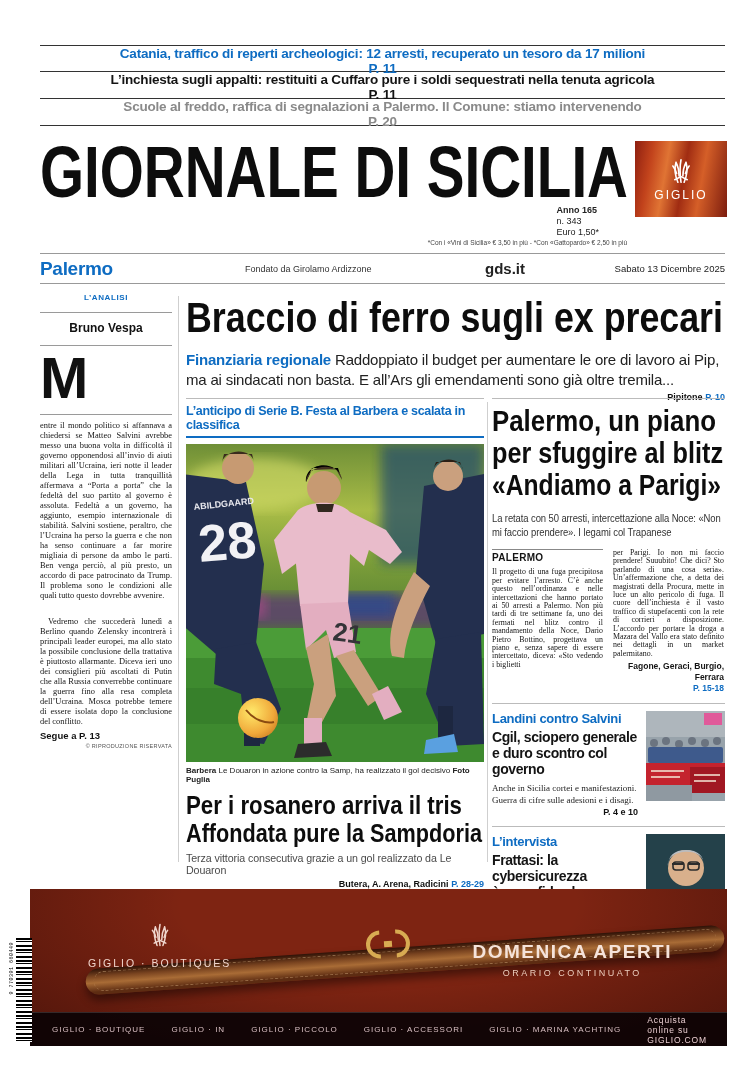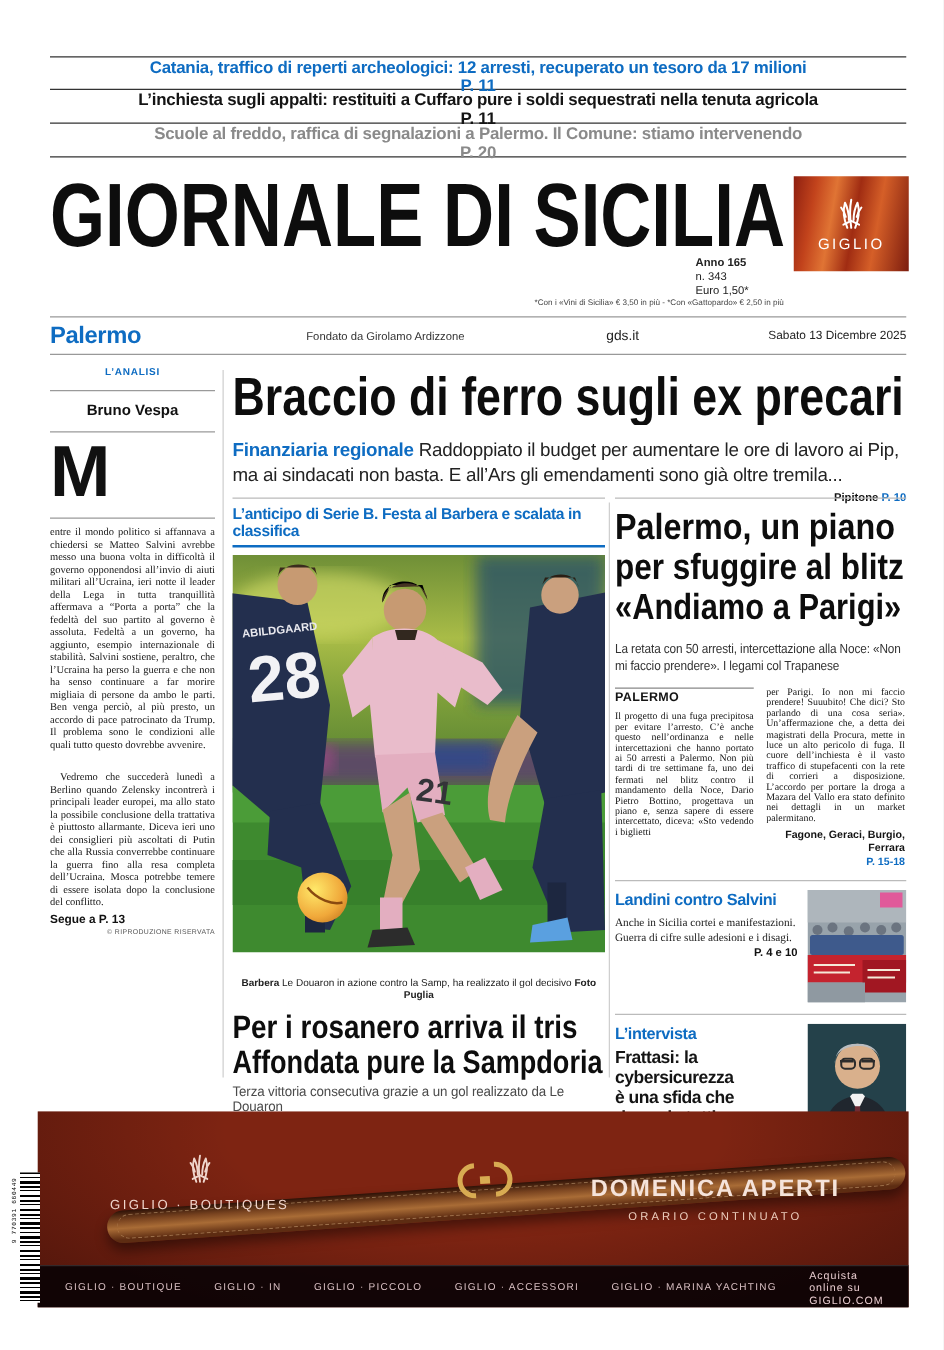--- a/index.html
+++ b/index.html
@@ -29,21 +29,21 @@
   #giglio-box .brand { font-size:12px; letter-spacing:2px; margin-top:2px; color:#fff; }
   #edition-meta { position:absolute; right:128px; top:66px; text-align:left; font-size:9px; line-height:11px; color:#222; }
   #edition-meta .b { font-weight:bold; }
   #fineprint { position:absolute; right:100px; top:100px; font-size:6.5px; color:#444; }
 
   
   #dateline { position:absolute; left:40px; right:30px; top:253px; border-top:1px solid #999;
     border-bottom:1px solid #999; height:31px; display:flex; align-items:center; }
   #edition-name { font-size:19px; font-weight:bold; color:#0e6cc2; letter-spacing:-0.3px; width:205px; }
   #founded { font-size:9px; color:#333; width:240px; }
-  #site { font-size:11px; font-weight:normal; color:#222; width:120px; }
+  #site { font-size:15px; font-weight:bold; color:#222; width:120px; }
   #issue-date { font-size:9.5px; color:#222; margin-left:auto; }
 
   
   .vline { position:absolute; width:1px; background:#cfcfcf; }
 
   
   #analysis { position:absolute; left:40px; top:293px; width:132px; }
   #analysis .kicker { text-align:center; font-size:8px; font-weight:bold; letter-spacing:0.6px; color:#0e6cc2; }
   #analysis .title { text-align:center; font-size:17px; line-height:21px; color:#1c1c1c; margin-top:8px; font-weight:400; letter-spacing:-0.2px;}
   #analysis .sep { height:1px; background:#9a9a9a; margin:10px 0 0 0; }
@@ -61,21 +61,21 @@
   #lead .deck .kick { color:#0e6cc2; font-weight:bold; margin-right:4px; }
   #lead .byline { text-align:right; font-size:9px; margin-top:2px; }
   #lead .byline .name { font-weight:bold; color:#111; }
   #lead .byline .pg { color:#0e6cc2; font-weight:bold; }
 
   
   #football { position:absolute; left:186px; top:398px; width:298px; border-top:1px solid #bbb; padding-top:5px;}
   #football .kicker { font-size:12.5px; font-weight:bold; color:#0e6cc2; letter-spacing:-0.3px;
     padding-bottom:4px; border-bottom:2px solid #0e6cc2; }
   #football .photo { margin-top:6px; width:298px; height:318px; display:block; }
-  #football .caption { font-size:8px; color:#222; margin-top:20px;text-align:center; }
+  #football .caption { font-size:8px; color:#222; margin-top:4px; }
   #football .caption .b { font-weight:bold; }
   #football h2 svg { display:block; margin-top:6px; }
   #football .deck { font-size:11px; color:#4a4a4a; margin-top:4px; letter-spacing:-0.1px;
     transform:scaleX(0.97); transform-origin:left; }
   #football .byline { text-align:right; font-size:9px; margin-top:3px; }
   #football .byline .name { font-weight:bold; }
   #football .byline .pg { color:#0e6cc2; font-weight:bold; }
 
   
   #rightcol { position:absolute; left:492px; top:398px; width:233px; border-top:1px solid #bbb; padding-top:6px; }
@@ -323,20 +323,24 @@
           <span>Fagone, Geraci, Burgio, Ferrara</span>
           <span class="pg">P. 15-18</span>
         </div>
       </div>
     </div>
 
     
     <div class="mini-article">
       <div class="txt">
         <div class="kicker">Landini contro Salvini</div>
+        <div class="hl">
+          <span style="display:block">Cgil, sciopero generale</span>
+          <span style="display:block">e duro scontro col governo</span>
+        </div>
         <div class="desc">Anche in Sicilia cortei e manifestazioni. Guerra di cifre sulle adesioni e i disagi.</div>
         <div class="pg">P. 4 e 10</div>
       </div>
       <svg class="photo" viewBox="0 0 79 90">
         <rect width="79" height="90" fill="#98a3ab"></rect>
         <rect y="0" width="79" height="26" fill="#aeb6bc"></rect>
         <rect x="58" y="2" width="18" height="12" fill="#e05a9a"></rect>
         <g fill="#6b7480">
           <circle cx="8" cy="32" r="4"></circle>
             <circle cx="20" cy="30" r="4"></circle>

